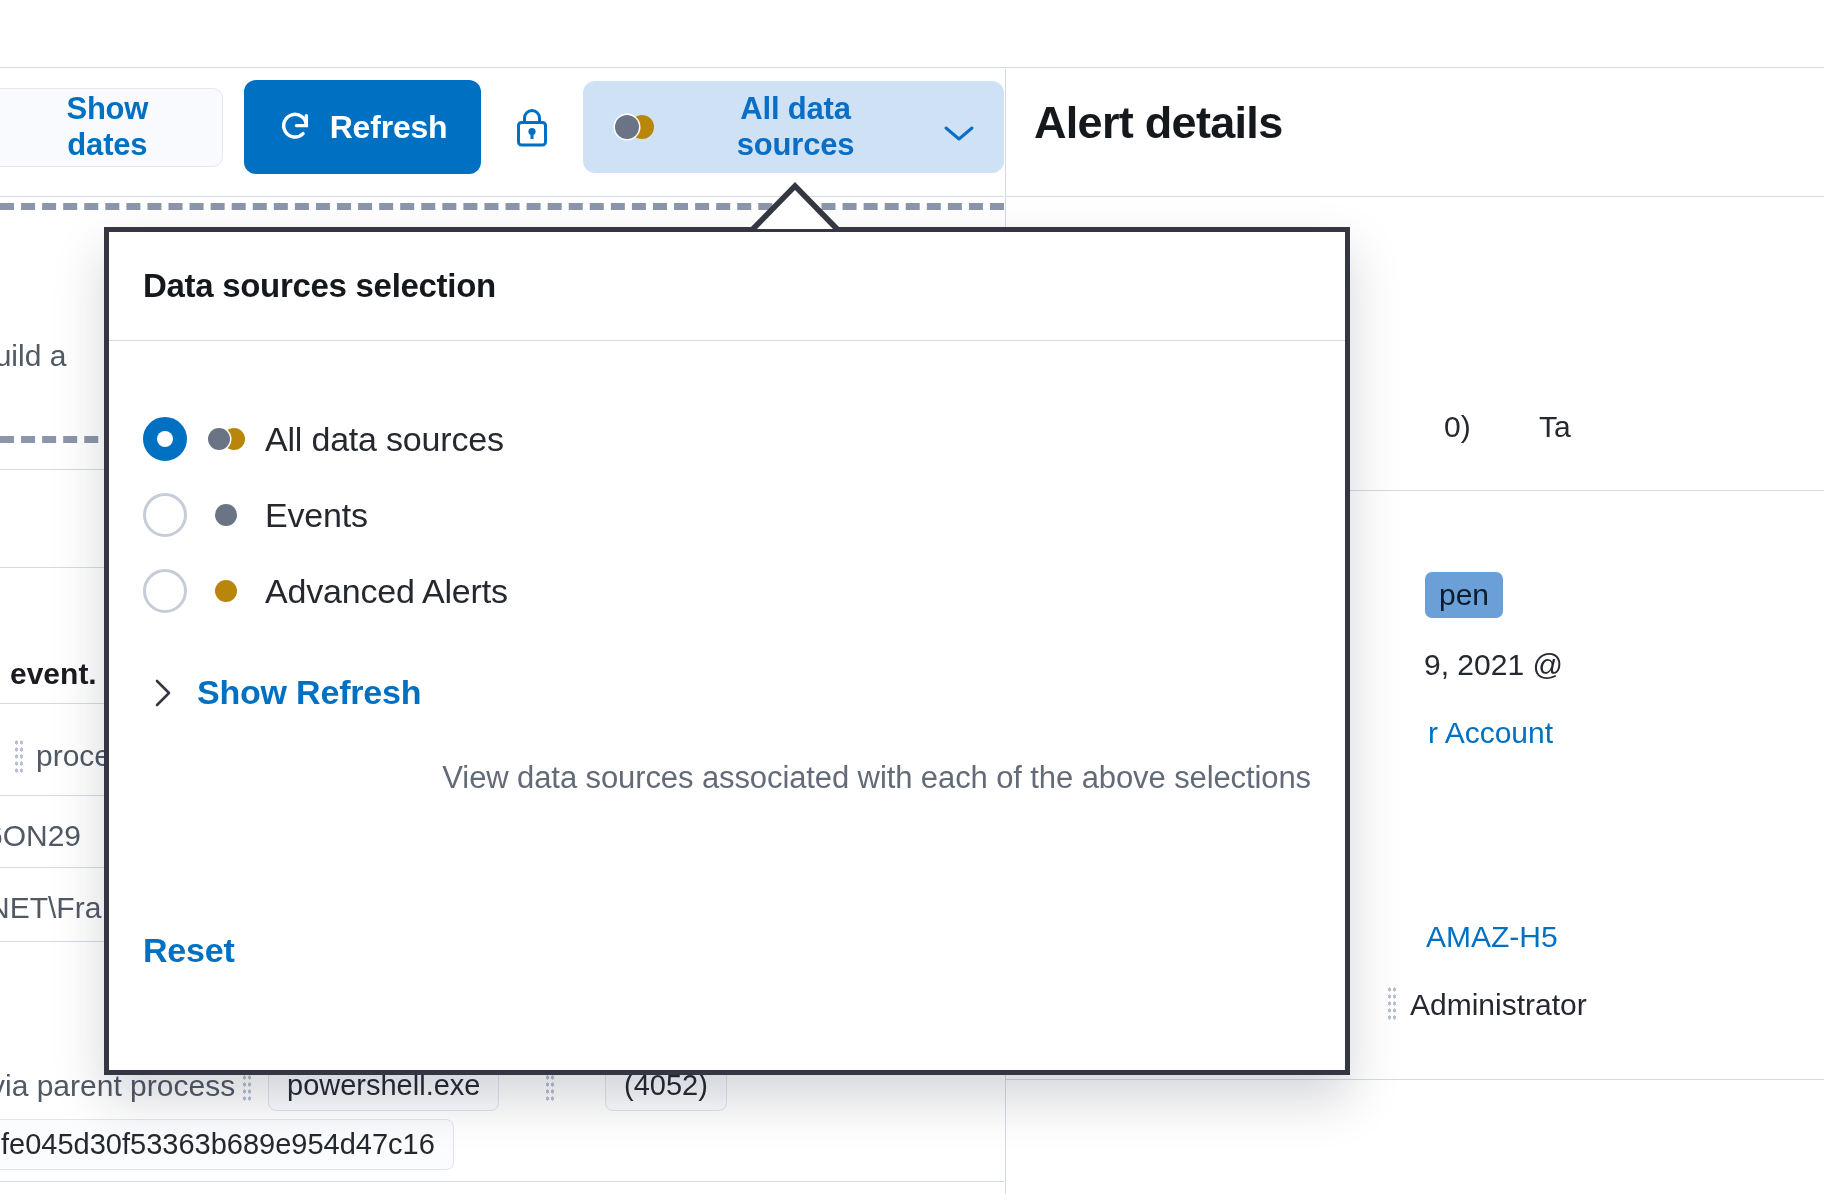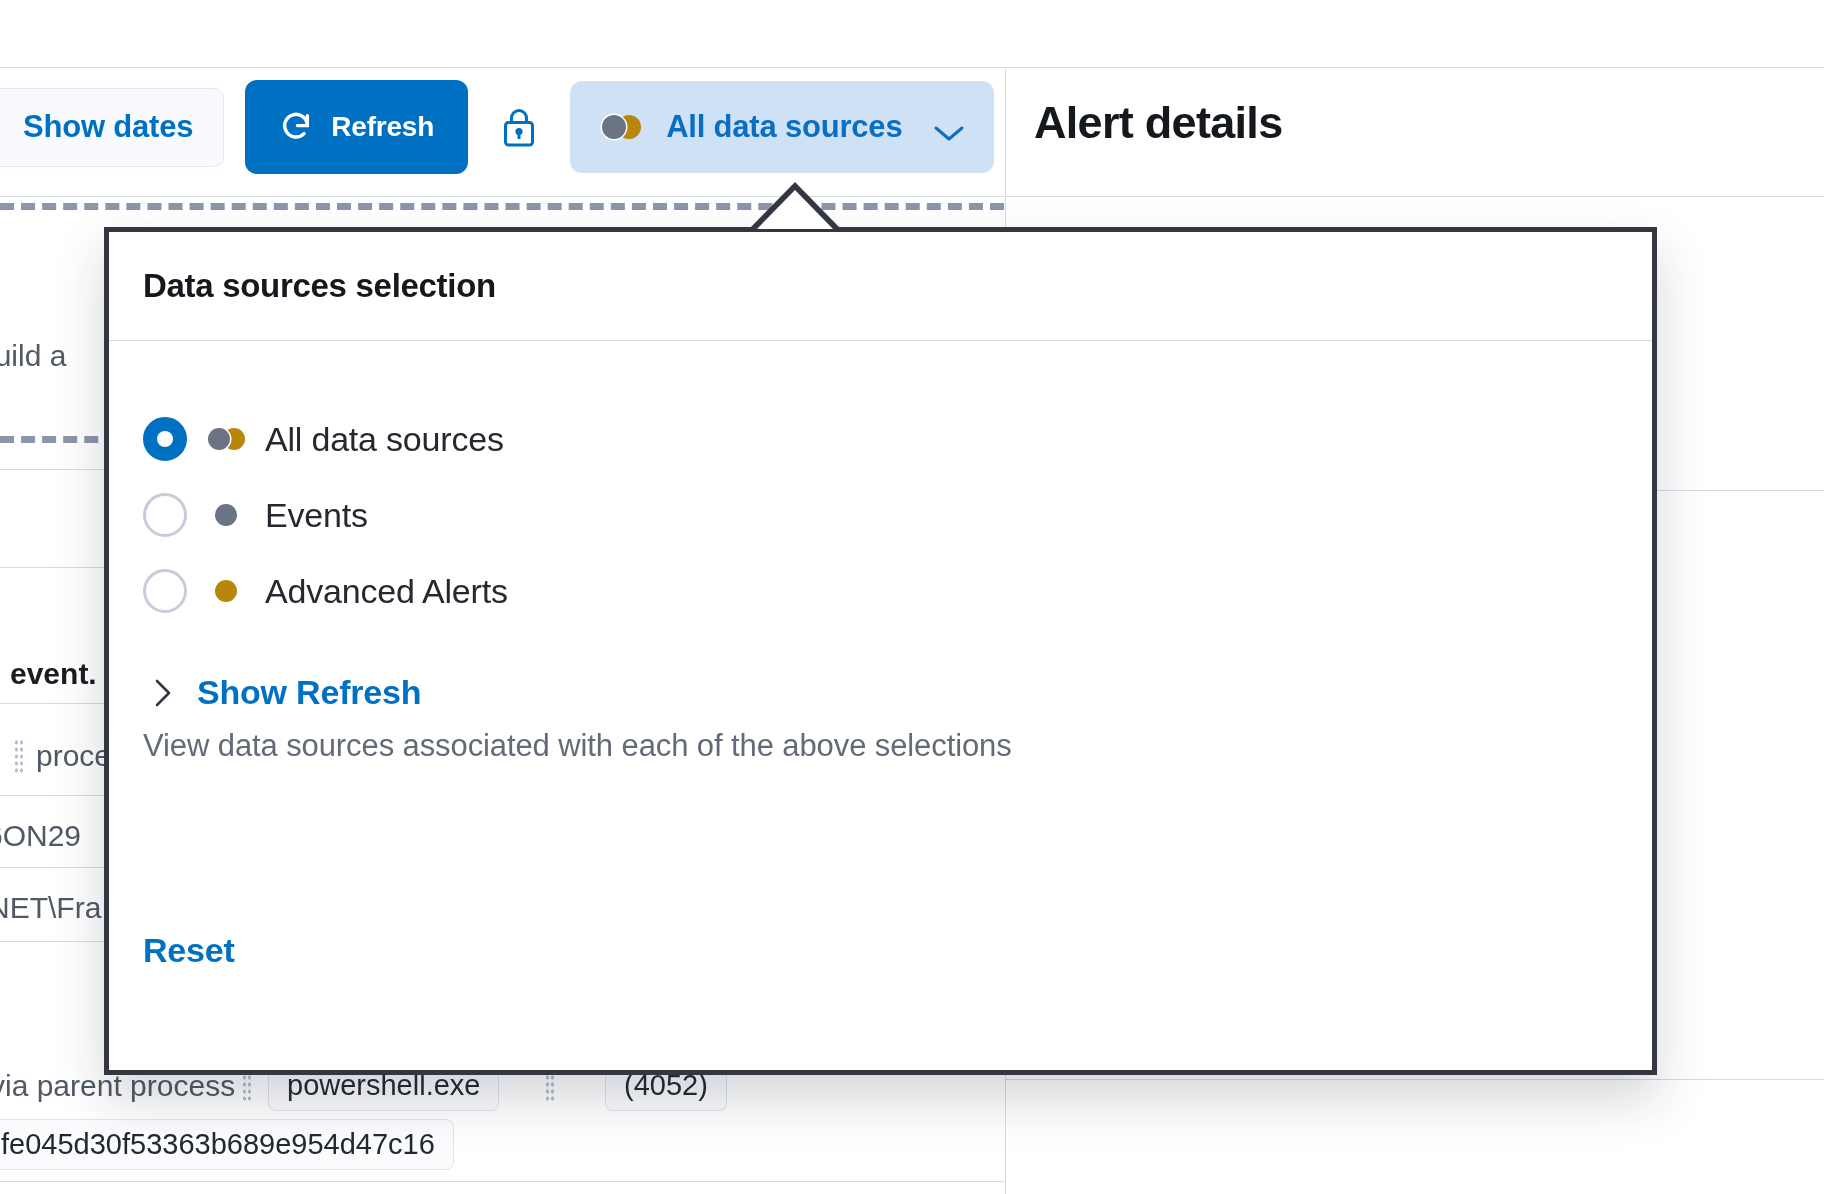--- a/index.html
+++ b/index.html
@@ -45,21 +45,21 @@
     letter-spacing: -0.2px;
   }
   .btn-refresh {
     margin-left: 21px;
     height: 94px;
     padding: 0 34px;
     border: none;
     border-radius: 12px;
     background: #0071c2;
     color: #ffffff;
-    font-size: 28px; font-weight: 700;
+    font-size: 32px; font-weight: 700;
     display: flex; align-items: center; gap: 18px;
     letter-spacing: -0.2px;
   }
   .refresh-icon { width: 34px; height: 34px; display: block; }
 
   .lock-btn {
     margin-left: 24px;
     width: 54px; height: 70px;
     display: flex; align-items: center; justify-content: center;
     background: transparent; border: none;
@@ -136,21 +136,21 @@
     font-size: 30px;
     border-radius: 7px;
     padding: 6px 14px;
     white-space: nowrap;
   }
 
   
   .popup {
     position: absolute;
     left: 104px; top: 227px;
-    width: 1553px; height: 848px;
+    width: 1246px; height: 848px;
     background: #ffffff;
     border: 5px solid #343741;
     box-shadow: 0 24px 48px rgba(20,30,50,0.18);
     z-index: 40;
   }
   .popup-arrow {
     position: absolute;
     left: 750px; top: 182px;
     width: 0; height: 0;
     border-left: 45px solid transparent;
@@ -214,22 +214,22 @@
   .swatch-single { width: 22px; height: 22px; border-radius: 50%; display: block; }
 
   .advanced-row {
     display: flex; align-items: center; gap: 22px;
     margin-top: 44px; padding-left: 8px;
   }
   .chev-right { width: 24px; height: 34px; display: block; flex: none; }
   .advanced-label { font-size: 34px; font-weight: 700; color: #0071c2; letter-spacing: -0.2px; }
 
   .advanced-desc {
-    margin-top: 16px;
-    font-size: 31px; color: #646b78; letter-spacing: -0.1px;
+    margin-top: 48px;
+    font-size: 31px; color: #646b78; letter-spacing: -0.1px; text-align: right;
   }
 
   .popup-footer {
     position: absolute; left: 0; bottom: 0;
     width: 100%; height: 186px;
     display: flex; align-items: center; justify-content: space-between;
     padding: 0 34px 54px 34px;
   }
   .btn-reset {
     background: transparent; border: none;

